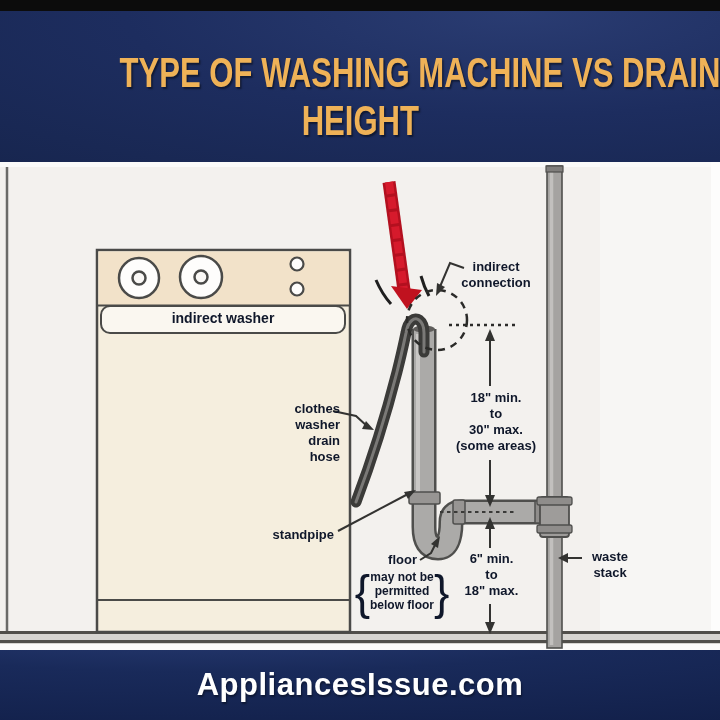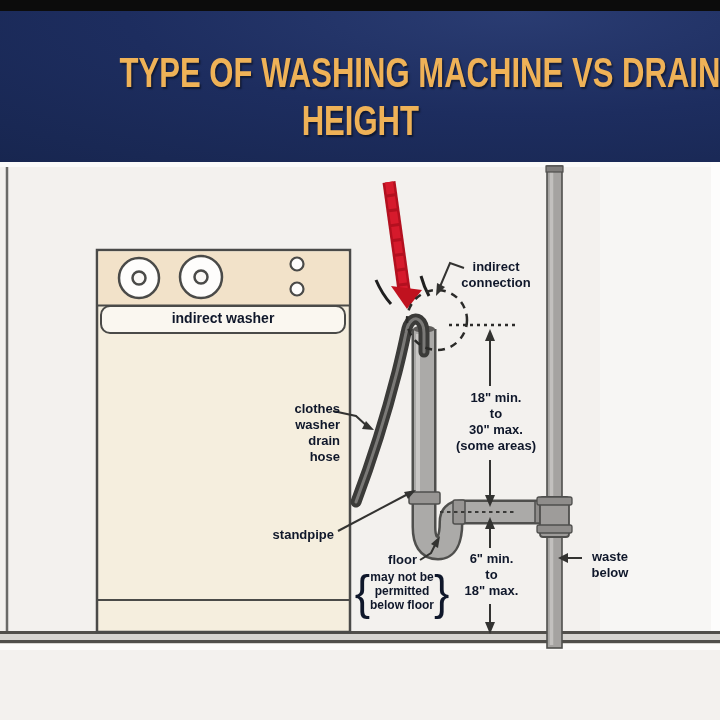--- a/index.html
+++ b/index.html
@@ -163,18 +163,21 @@
     <span class="brace">}</span>
   </div>
   <div id="lbl-dimu" class="lbl">18" min.
 to
 30" max.
 (some areas)</div>
   <div id="lbl-diml" class="lbl">6" min.
 to
 18" max.</div>
   <div id="lbl-waste" class="lbl">waste
-below</div>
+stack</div>
   <div id="lbl-indirect" class="lbl">indirect
 connection</div>
 
+  <div id="footer">
+    <div id="site">AppliancesIssue.com</div>
+  </div>
 
 </div>
 
 </body></html>

